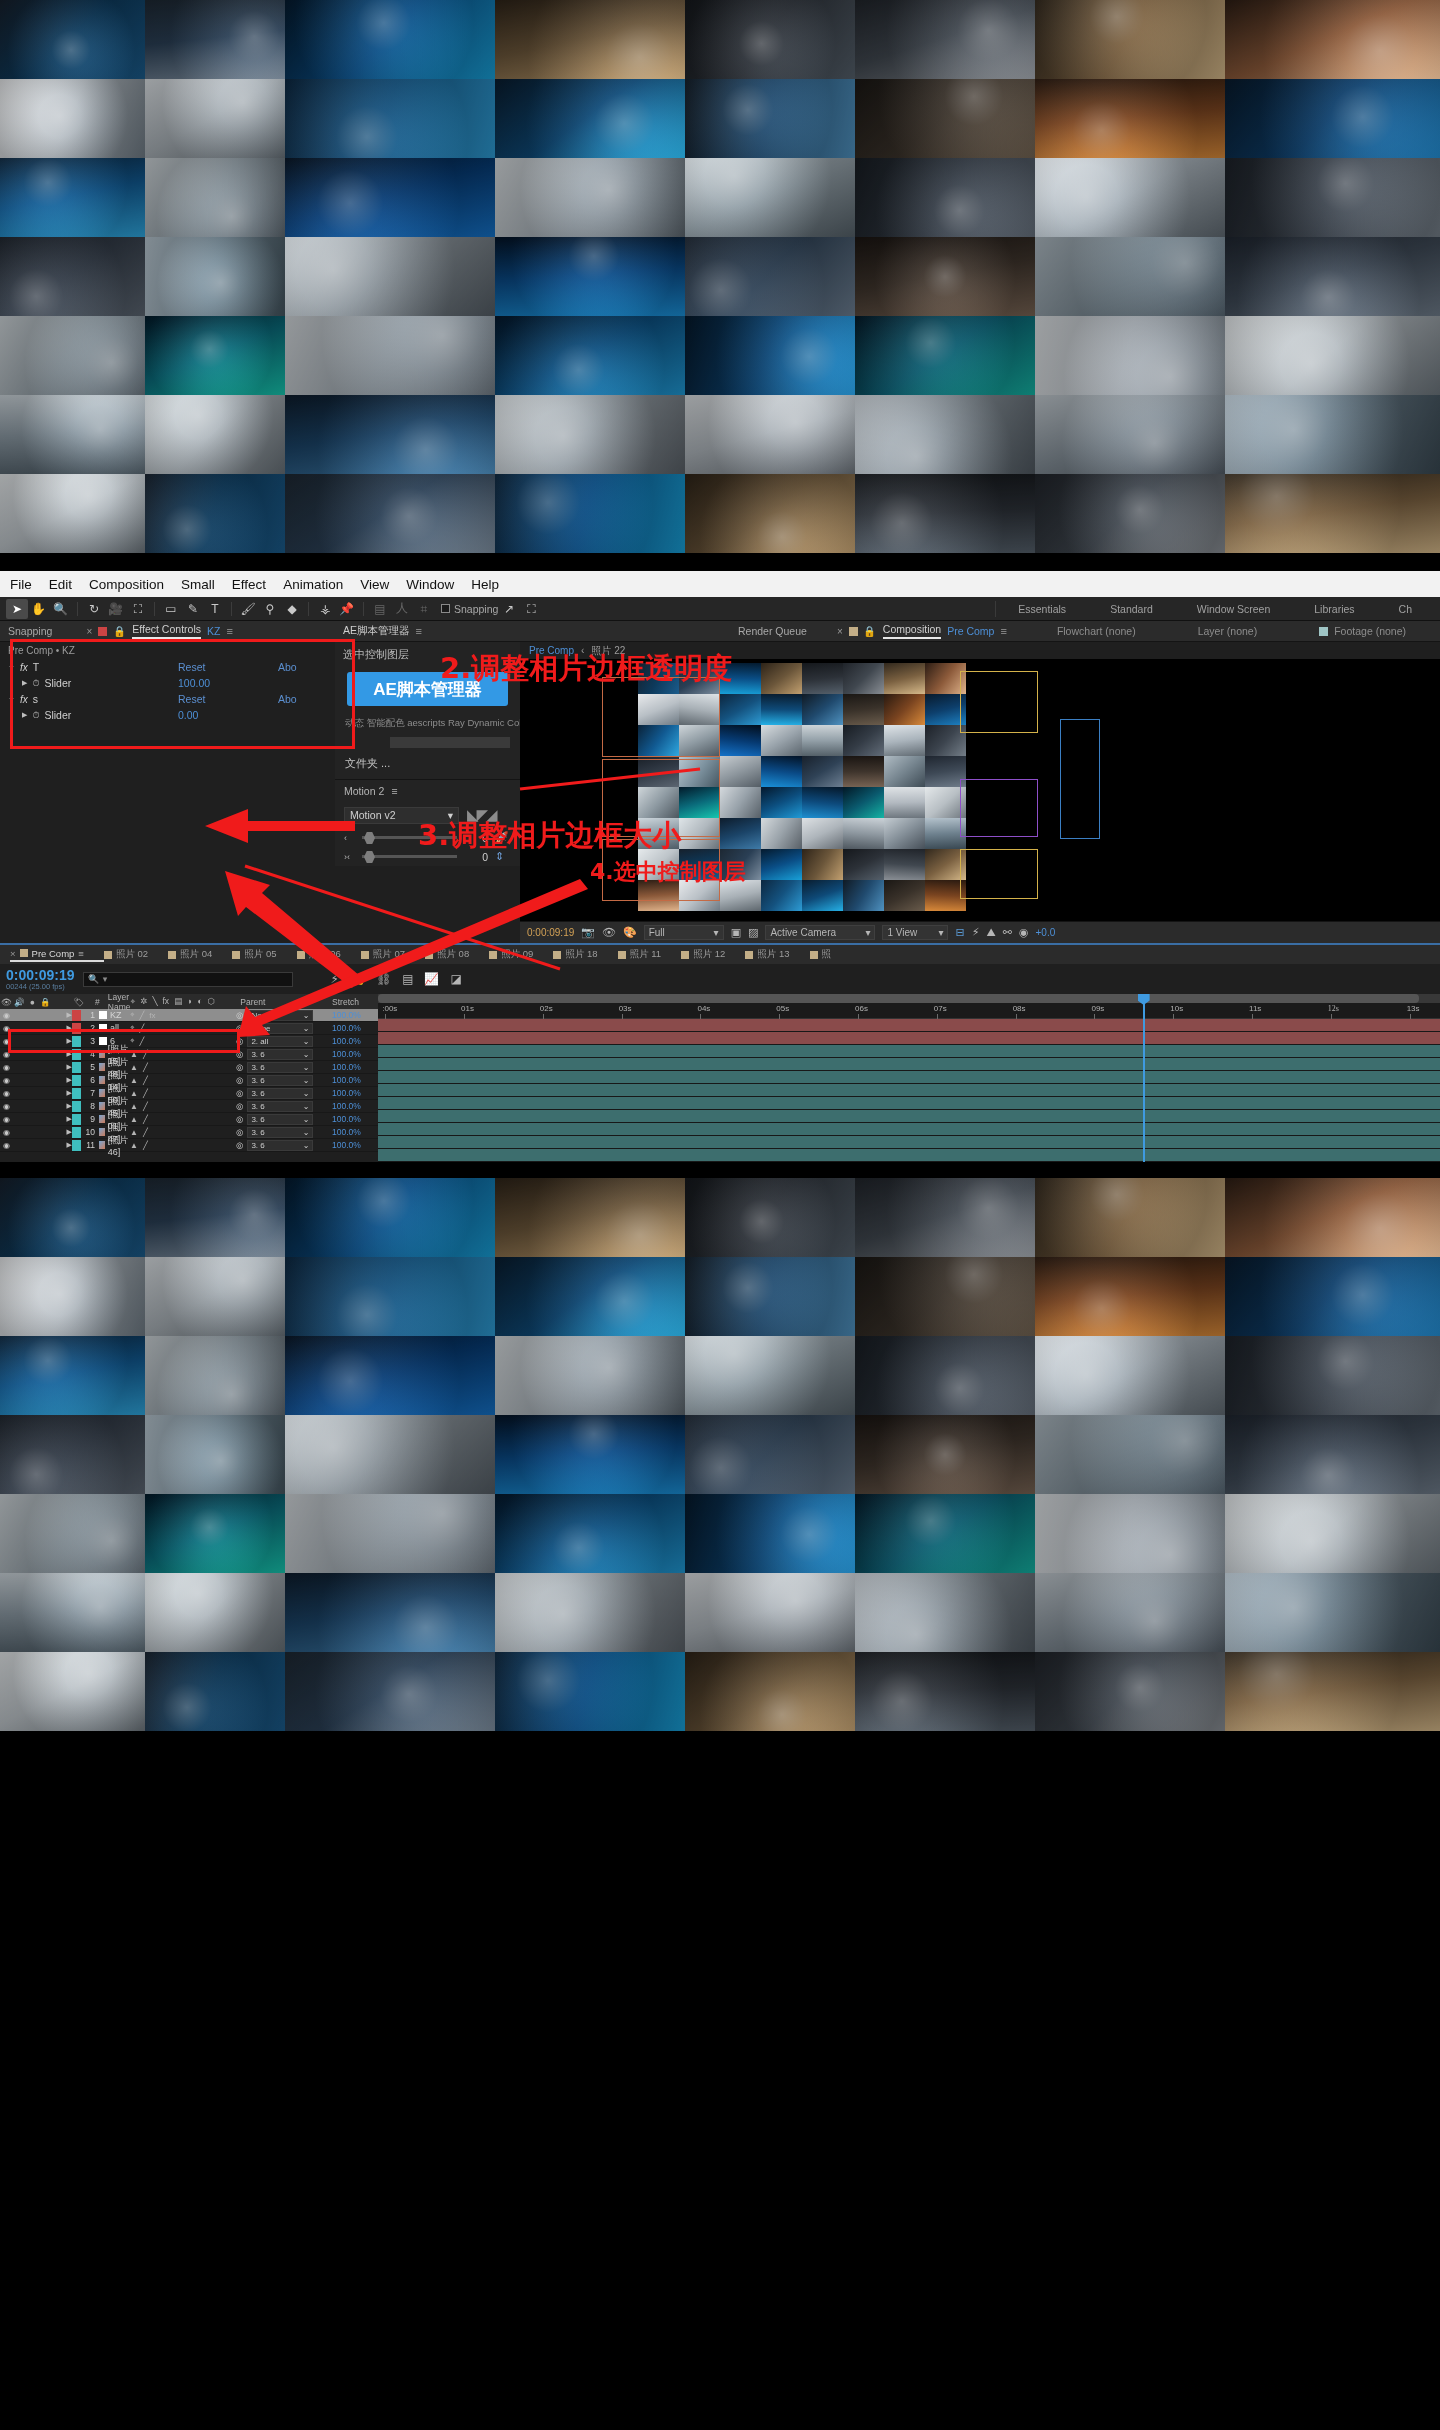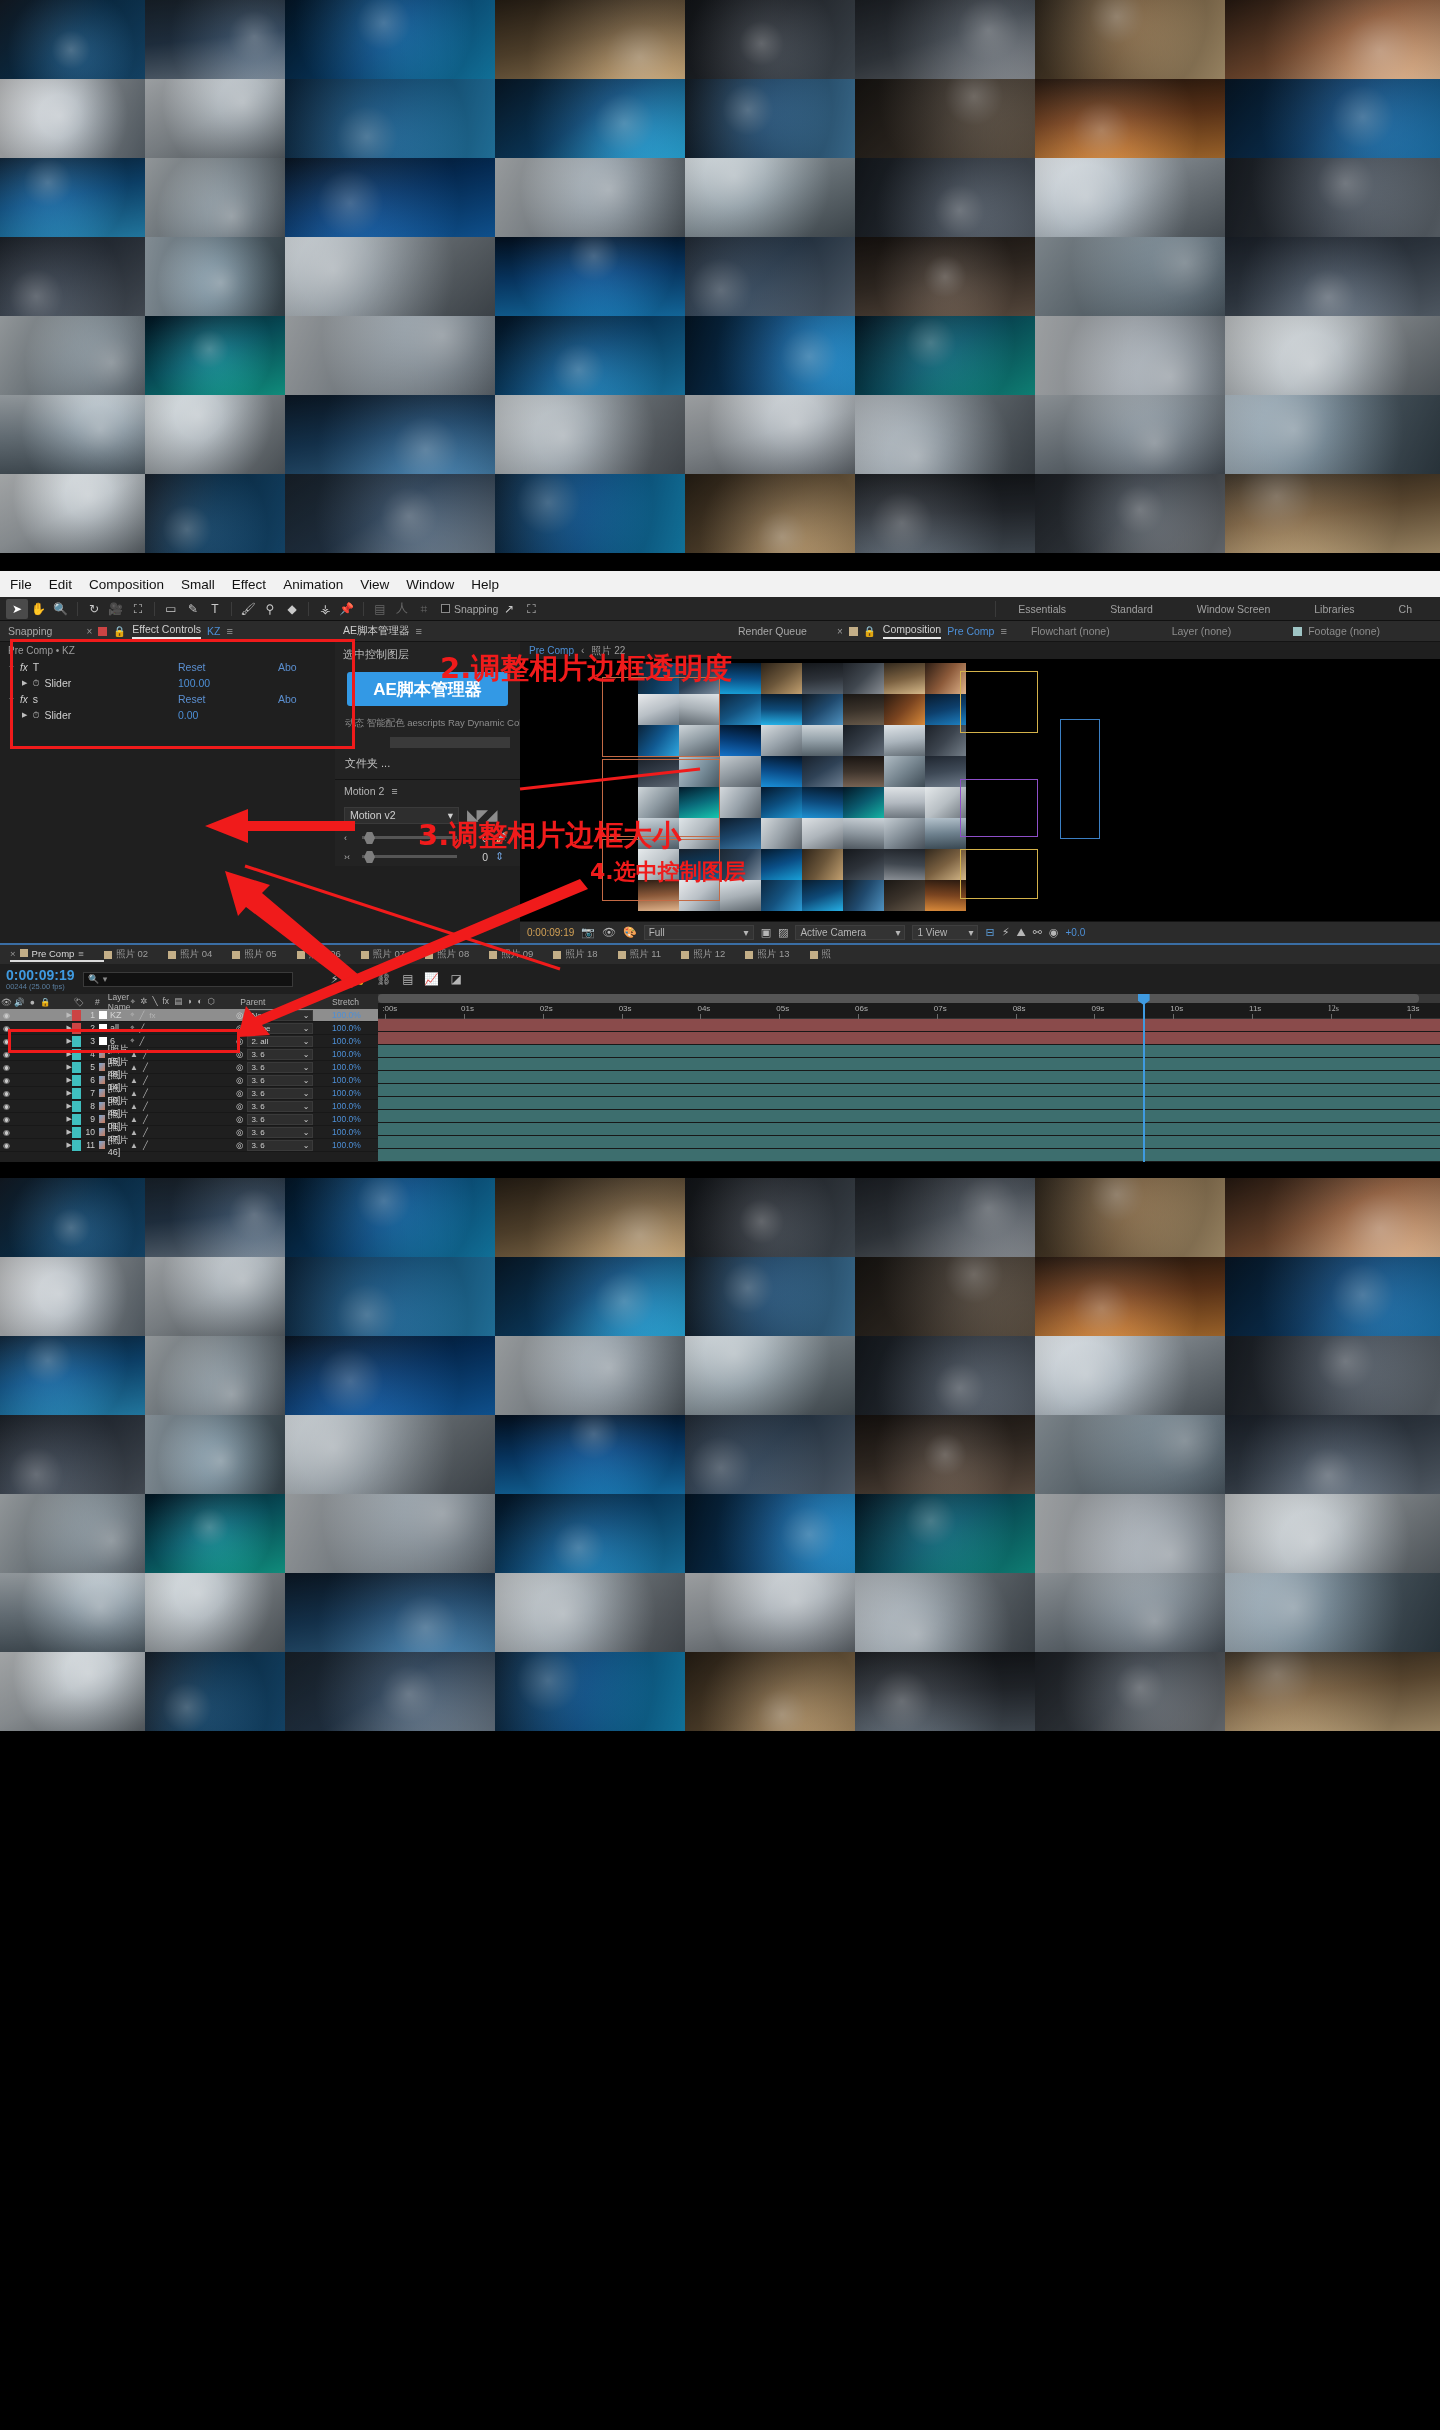--- a/index.html
+++ b/index.html
@@ -495,21 +495,21 @@
     <div class="panel" style="flex:1;">
       <div class="ph">
         <span style="margin-left:210px">Render Queue</span>
         <span style="width:18px"></span>
         <span class="closeX">×</span>
         <span class="sw" style="background:#c3ae87"></span>
         <span>🔒</span>
         <span class="active ul">Composition</span>
         <span class="blue">Pre Comp</span>
         <span class="hamb">≡</span>
-        <span class="none" style="margin-left:18px">Flowchart (none)</span>
+        <span class="none" style="margin-left:44px">Flowchart (none)</span>
         <span class="none" style="margin-left:56px">Layer (none)</span>
         <span class="sw" style="background:#9fc5c5;margin-left:56px"></span>
         <span class="none">Footage (none)</span>
       </div>
       <div class="comp-crumb">
         <span class="cb">Pre Comp</span>
         <span>‹</span>
         <span>照片 22</span>
       </div>
       <div class="comp-view" id="compview" style="height:262px;">
@@ -585,21 +585,21 @@
           <div class="guide" style="border-color: rgb(212, 178, 74); left: 440px; top: 12px; width: 78px; height: 62px;"></div>
           <div class="guide" style="border-color: rgb(142, 79, 201); left: 440px; top: 120px; width: 78px; height: 58px;"></div>
           <div class="guide" style="border-color: rgb(212, 178, 74); left: 440px; top: 190px; width: 78px; height: 50px;"></div>
           <div class="guide" style="border-color: rgb(59, 127, 196); left: 540px; top: 60px; width: 40px; height: 120px;"></div>
         </div>
       <div class="comp-toolbar">
         <span class="ct-tc">0:00:09:19</span>
         <span class="ct-ic">📷</span>
         <span class="ct-ic">👁</span>
         <span class="ct-ic">🎨</span>
-        <div class="ct-dd" style="width:110px">
+        <div class="ct-dd" style="width:80px">
           <span>Full</span>
           <span>▾</span>
         </div>
         <span class="ct-ic">▣</span>
         <span class="ct-ic">▨</span>
         <div class="ct-dd" style="width:110px">
           <span>Active Camera</span>
           <span>▾</span>
         </div>
         <div class="ct-dd" style="width:66px">

